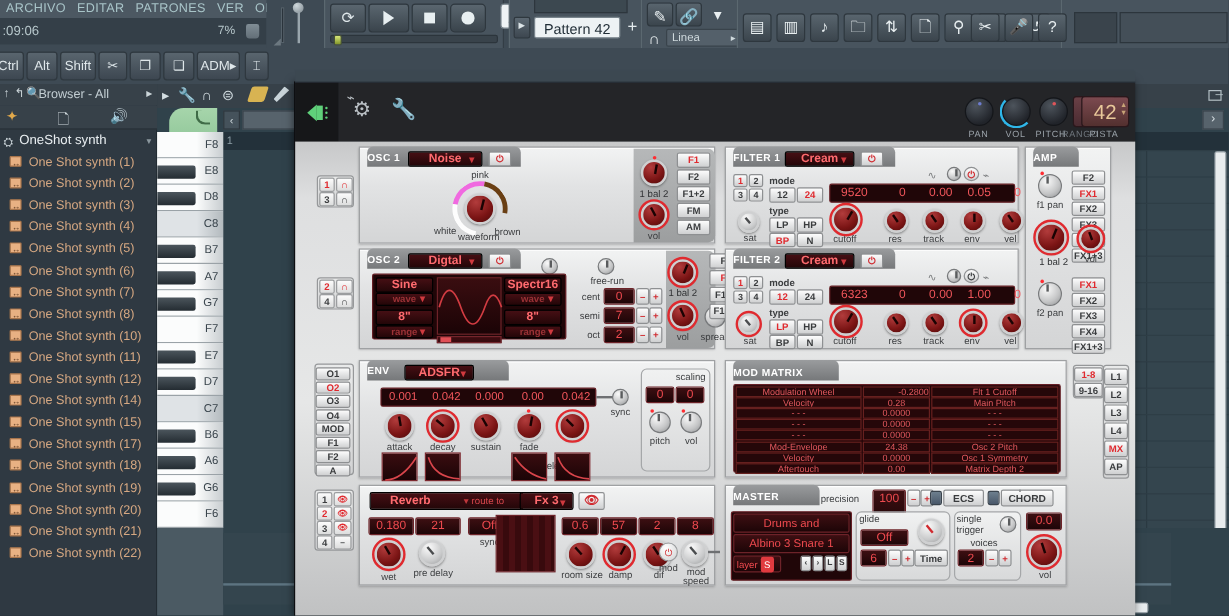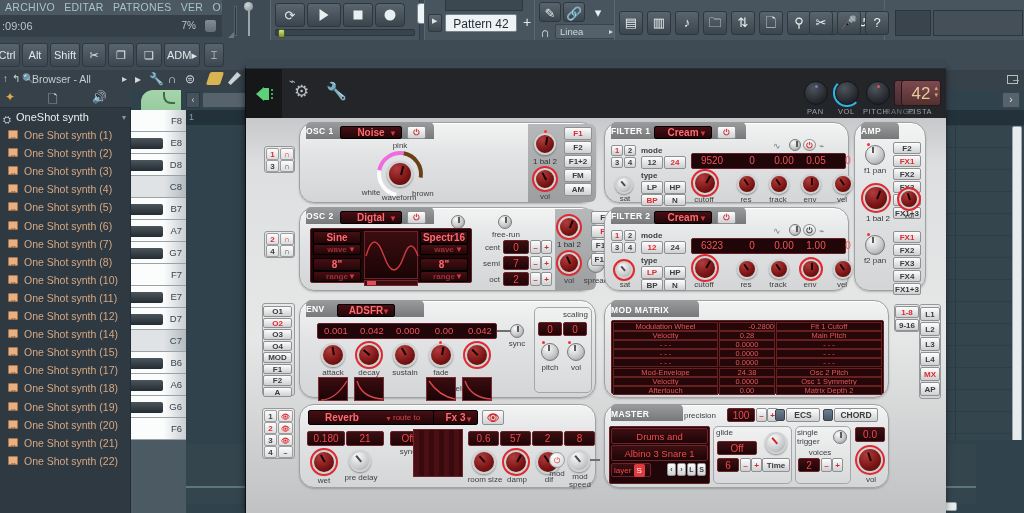--- a/index.html
+++ b/index.html
@@ -194,21 +194,21 @@
      background:linear-gradient(#6a4046,#4a2b31); border:1px solid #2a171b;
      color:#e9c89a; font-size:17px; text-align:center; line-height:25px;}
   .pl-num.small { font-size:14px; }
   .pl-numspin { position:absolute; right:2px; top:3px; color:#c8a477; font-size:7px; line-height:7px;}
 
   
   .pl-body { position:absolute; left:0; top:49px; width:700px; height:396px;
      background:linear-gradient(#c7c8c9,#dedfe0 12%,#e6e7e7 55%,#c0c1c2);}
 
   .panel { position:absolute; background:linear-gradient(#f2f3f3,#e2e3e4 40%, #d4d5d6);
-     border:1px solid #9fa1a3; border-radius:15px;
+     border:1px solid #9fa1a3; border-radius:0;
      box-shadow:inset 0 1px 0 #fff, 0 1px 2px rgba(0,0,0,.22);}
   .panel-tabwide { position:absolute; left:6px; top:-1px; height:17px;
      background:linear-gradient(#9a9c9e,#76787a); border-radius:5px 5px 0 0;}
 
   .tab-title { position:absolute; left:6px; top:1px; color:#fff; font-size:8.5px;
      font-weight:bold; letter-spacing:.4px;}
 
   .lcd { position:absolute; background:linear-gradient(#3d0f12,#1d0507);
      border:1px solid #6d2329; border-radius:2px; color:#ef4a4f;
      font-size:10px; text-align:center; }
@@ -1001,21 +1001,21 @@
       <div id="mm-pages" class="sidebtns" style="left:648px; top:186px; width:26px; height:28px;">
           <div class="pbtn on" style="left: 0px; top: 1px; width: 24px; height: 12px; line-height: 11px;">1-8</div>
           <div class="pbtn" style="left: 0px; top: 14px; width: 24px; height: 12px; line-height: 11px;">9-16</div>
         </div>
 
       <div class="panel" style="left:358px; top:286px; width:285px; height:84px;">
         <div class="panel-tabwide" style="width:72px;"></div>
         <div class="tab-title" style="top:4px;">MASTER</div>
 
         <div class="kl" style="left:68px; top:6px; width:54px;">precision</div>
-        <div class="lcd" style="left:122px; top:3px; width:28px; height:14px; line-height:13px;">100</div>
+        <div class="lcd" style="left:122px; top:3px; width:28px; height:32px; line-height:13px;">100</div>
         <div class="pbtn" style="left:151px; top:3px; width:11px; height:14px; line-height:13px; color:#d02a2f;">–</div>
         <div class="pbtn" style="left:162px; top:3px; width:11px; height:14px; line-height:13px; color:#d02a2f;">+</div>
 
         <div style="position:absolute;left:170px;top:4px;width:10px;height:12px;background:linear-gradient(#6d7f8e,#49586a);border:1px solid #39434d;border-radius:2px;"></div>
         <div class="pbtn" style="left:181px; top:3px; width:34px; height:14px; line-height:13px; font-size:8.5px;">ECS</div>
         <div style="position:absolute;left:218px;top:4px;width:10px;height:12px;background:linear-gradient(#6d7f8e,#49586a);border:1px solid #39434d;border-radius:2px;"></div>
         <div class="pbtn" style="left:229px; top:3px; width:44px; height:14px; line-height:13px; font-size:8.5px;">CHORD</div>
         <div class="pbtn" style="left:244px; top:3px; width:0; height:0;"></div>
 
         <div class="lcd-dark" style="left:4px; top:21px; width:101px; height:58px;"></div>

